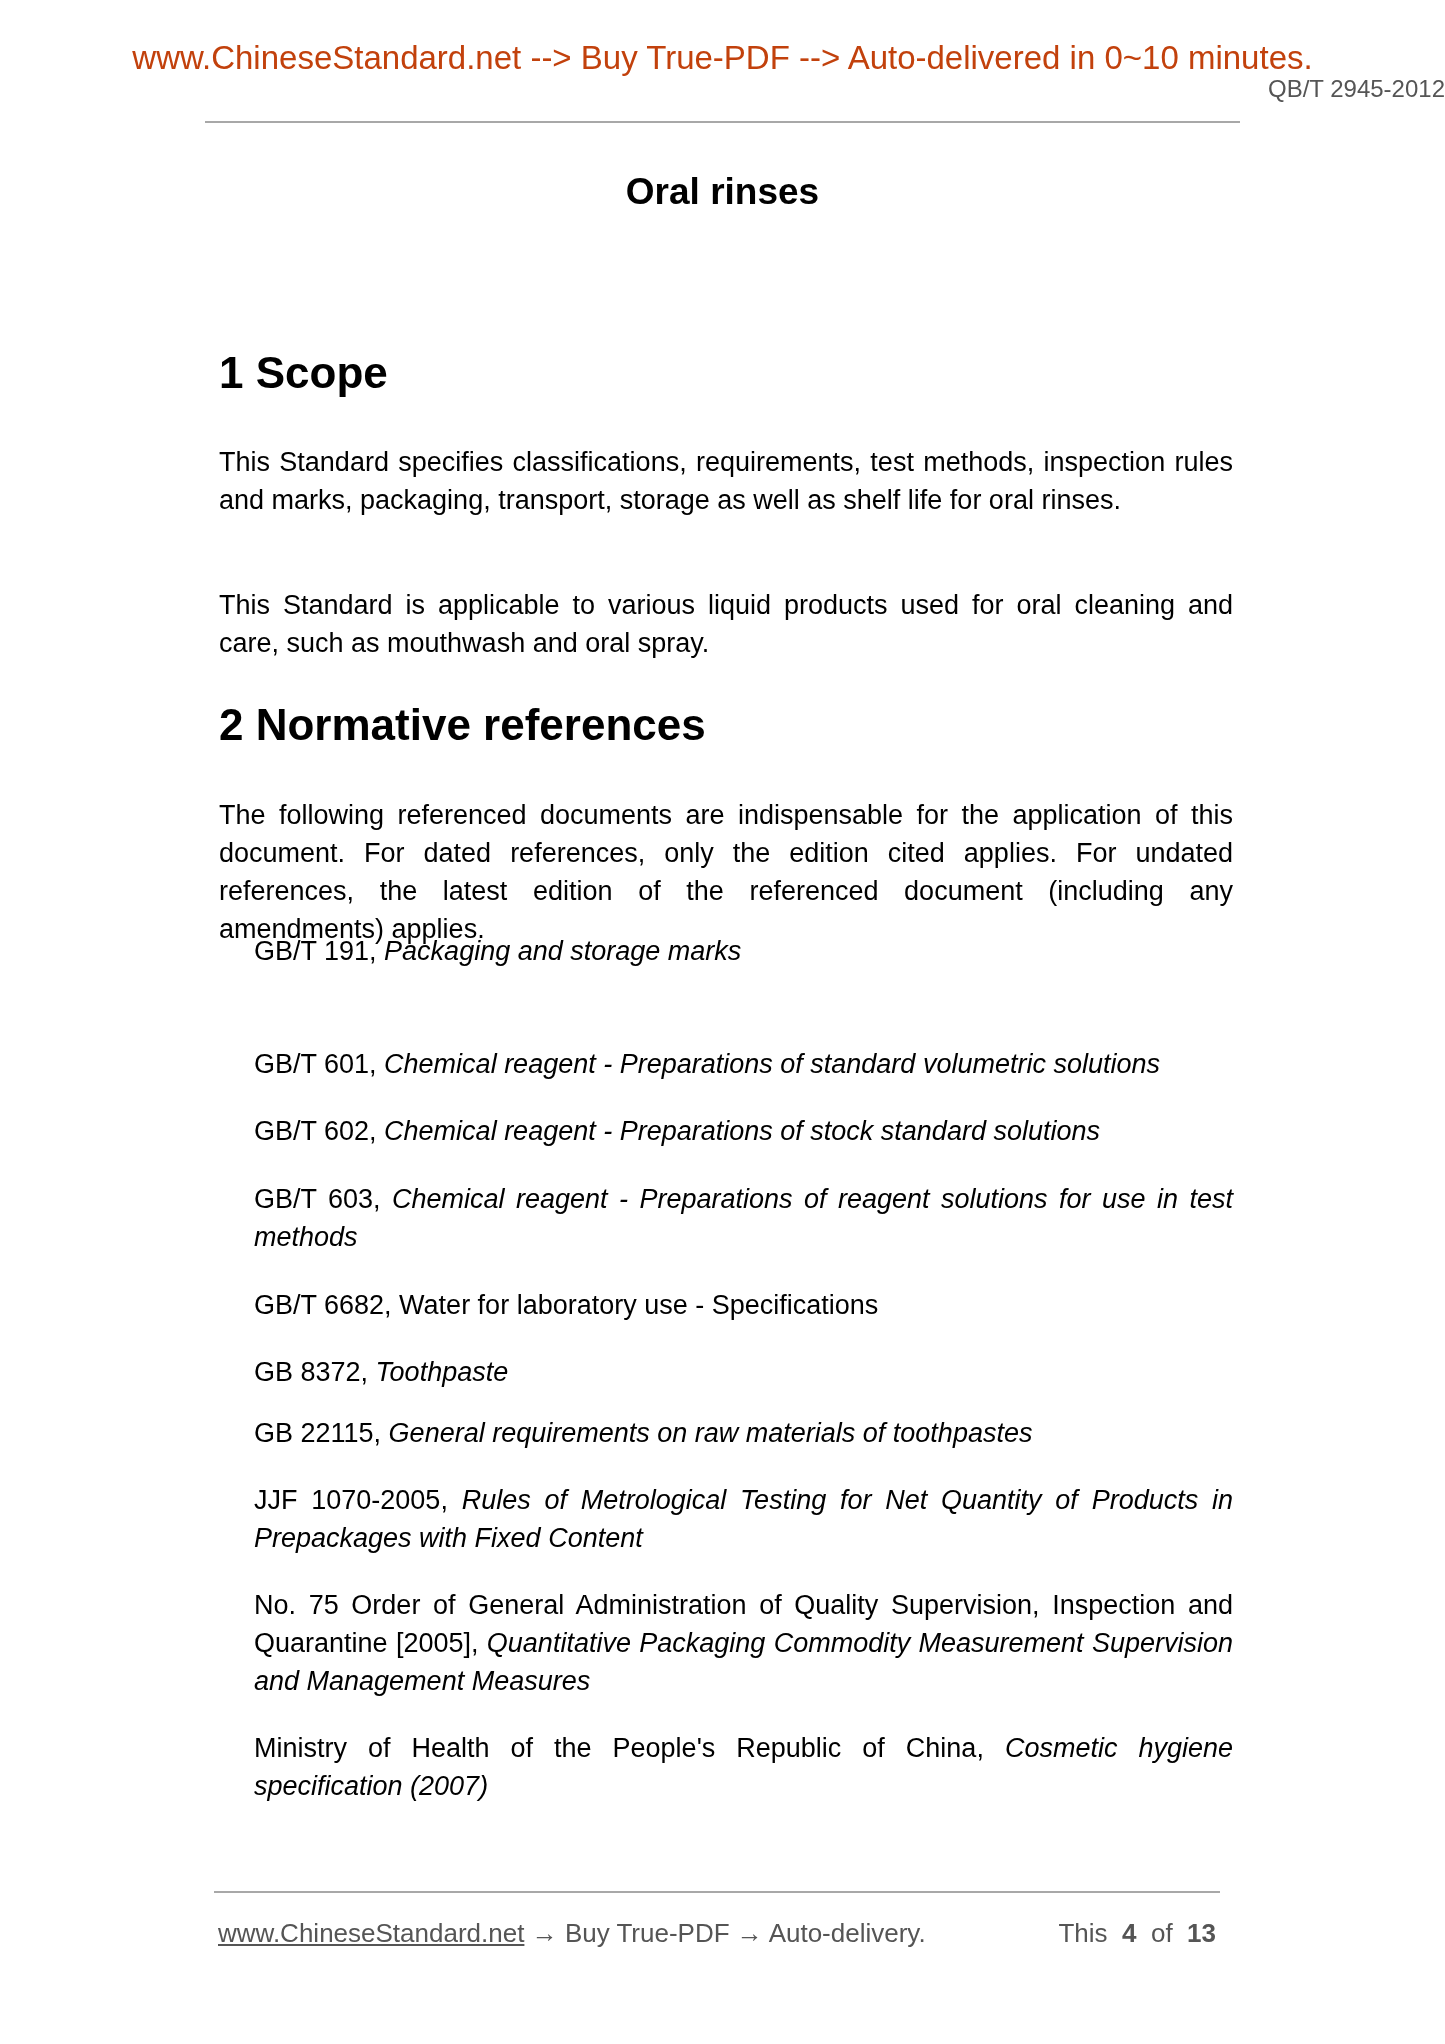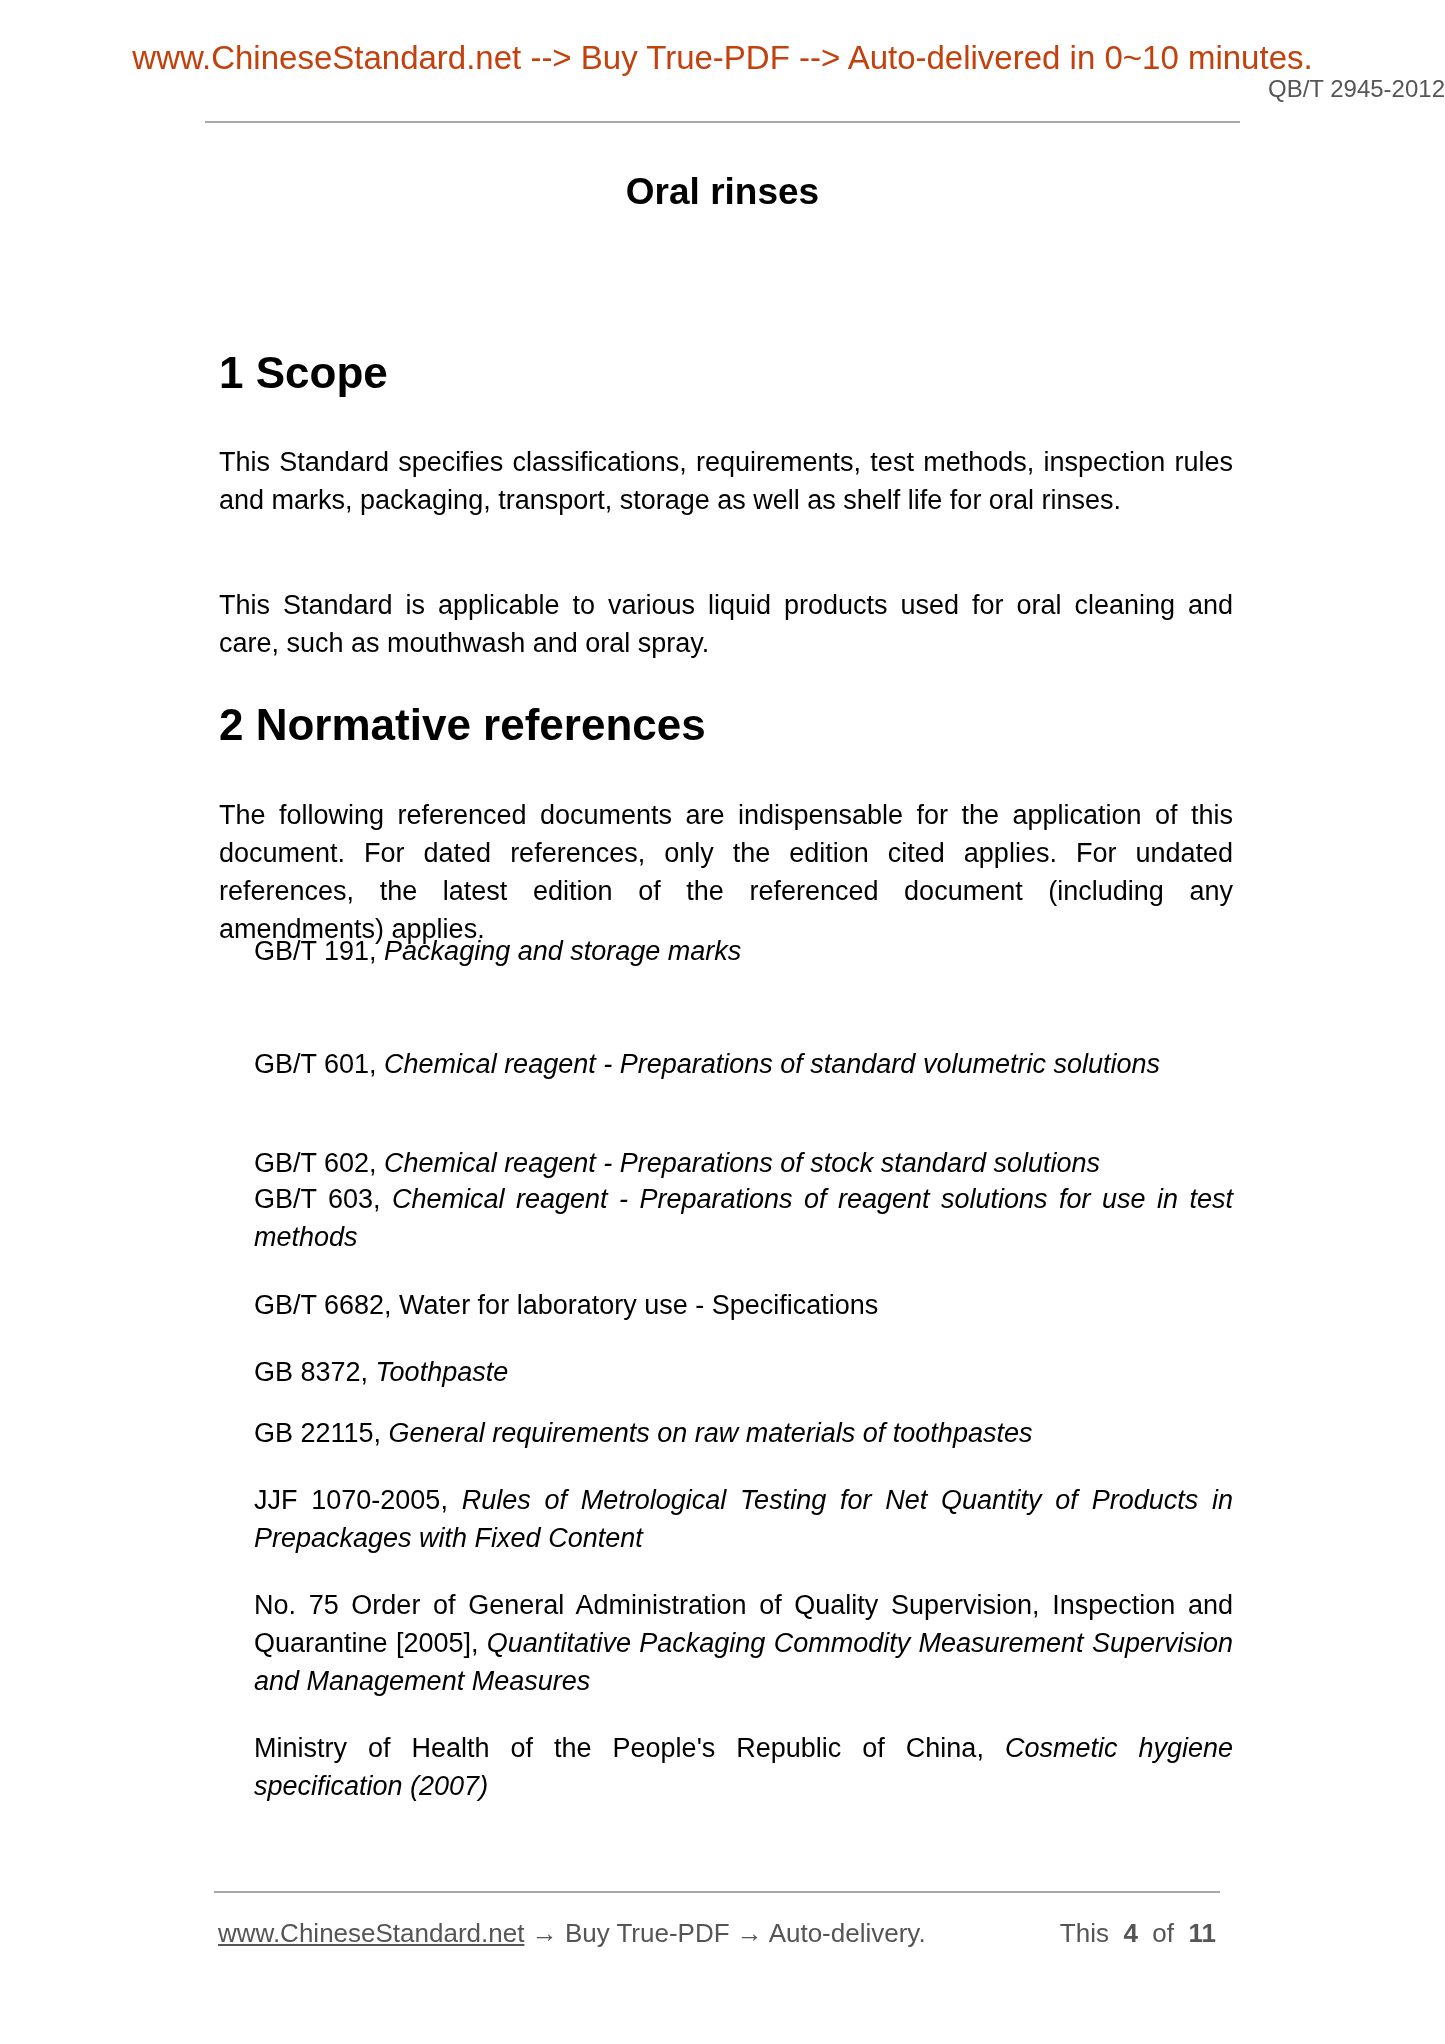--- a/index.html
+++ b/index.html
@@ -37,21 +37,21 @@
 <div class="para" style="top:796px;">The following referenced documents are indispensable for the application of this document. For dated references, only the edition cited applies. For undated references, the latest edition of the referenced document (including any amendments) applies.</div>
 
 <div class="ref" style="top:932px;">
   <span>GB/T 191,</span>
   <i>Packaging and storage marks</i>
 </div>
 <div class="ref" style="top:1045px;">
   <span>GB/T 601,</span>
   <i>Chemical reagent - Preparations of standard volumetric solutions</i>
 </div>
-<div class="ref" style="top:1144px;">
+<div class="ref" style="top:1112px;">
   <span>GB/T 602,</span>
   <i>Chemical reagent - Preparations of stock standard solutions</i>
 </div>
 <div class="ref" style="top:1180px;">
   <span>GB/T 603,</span>
   <i>Chemical reagent - Preparations of reagent solutions for use in test methods</i>
 </div>
 <div class="ref" style="top:1286px;">
   <span>GB/T 6682,</span>
   <span>Water for laboratory use - Specifications</span>
@@ -82,14 +82,14 @@
   <a>www.ChineseStandard.net</a>
   <span>→</span>
   <span>Buy True-PDF</span>
   <span>→</span>
   <span>Auto-delivery.</span>
 </div>
 <div class="abs footer" style="right:229px;">
   <span>This</span>&nbsp;
   <b>4</b>&nbsp;
   <span>of</span>&nbsp;
-  <b>11</b>
+  <b>13</b>
 </div>
 
 </body></html>

